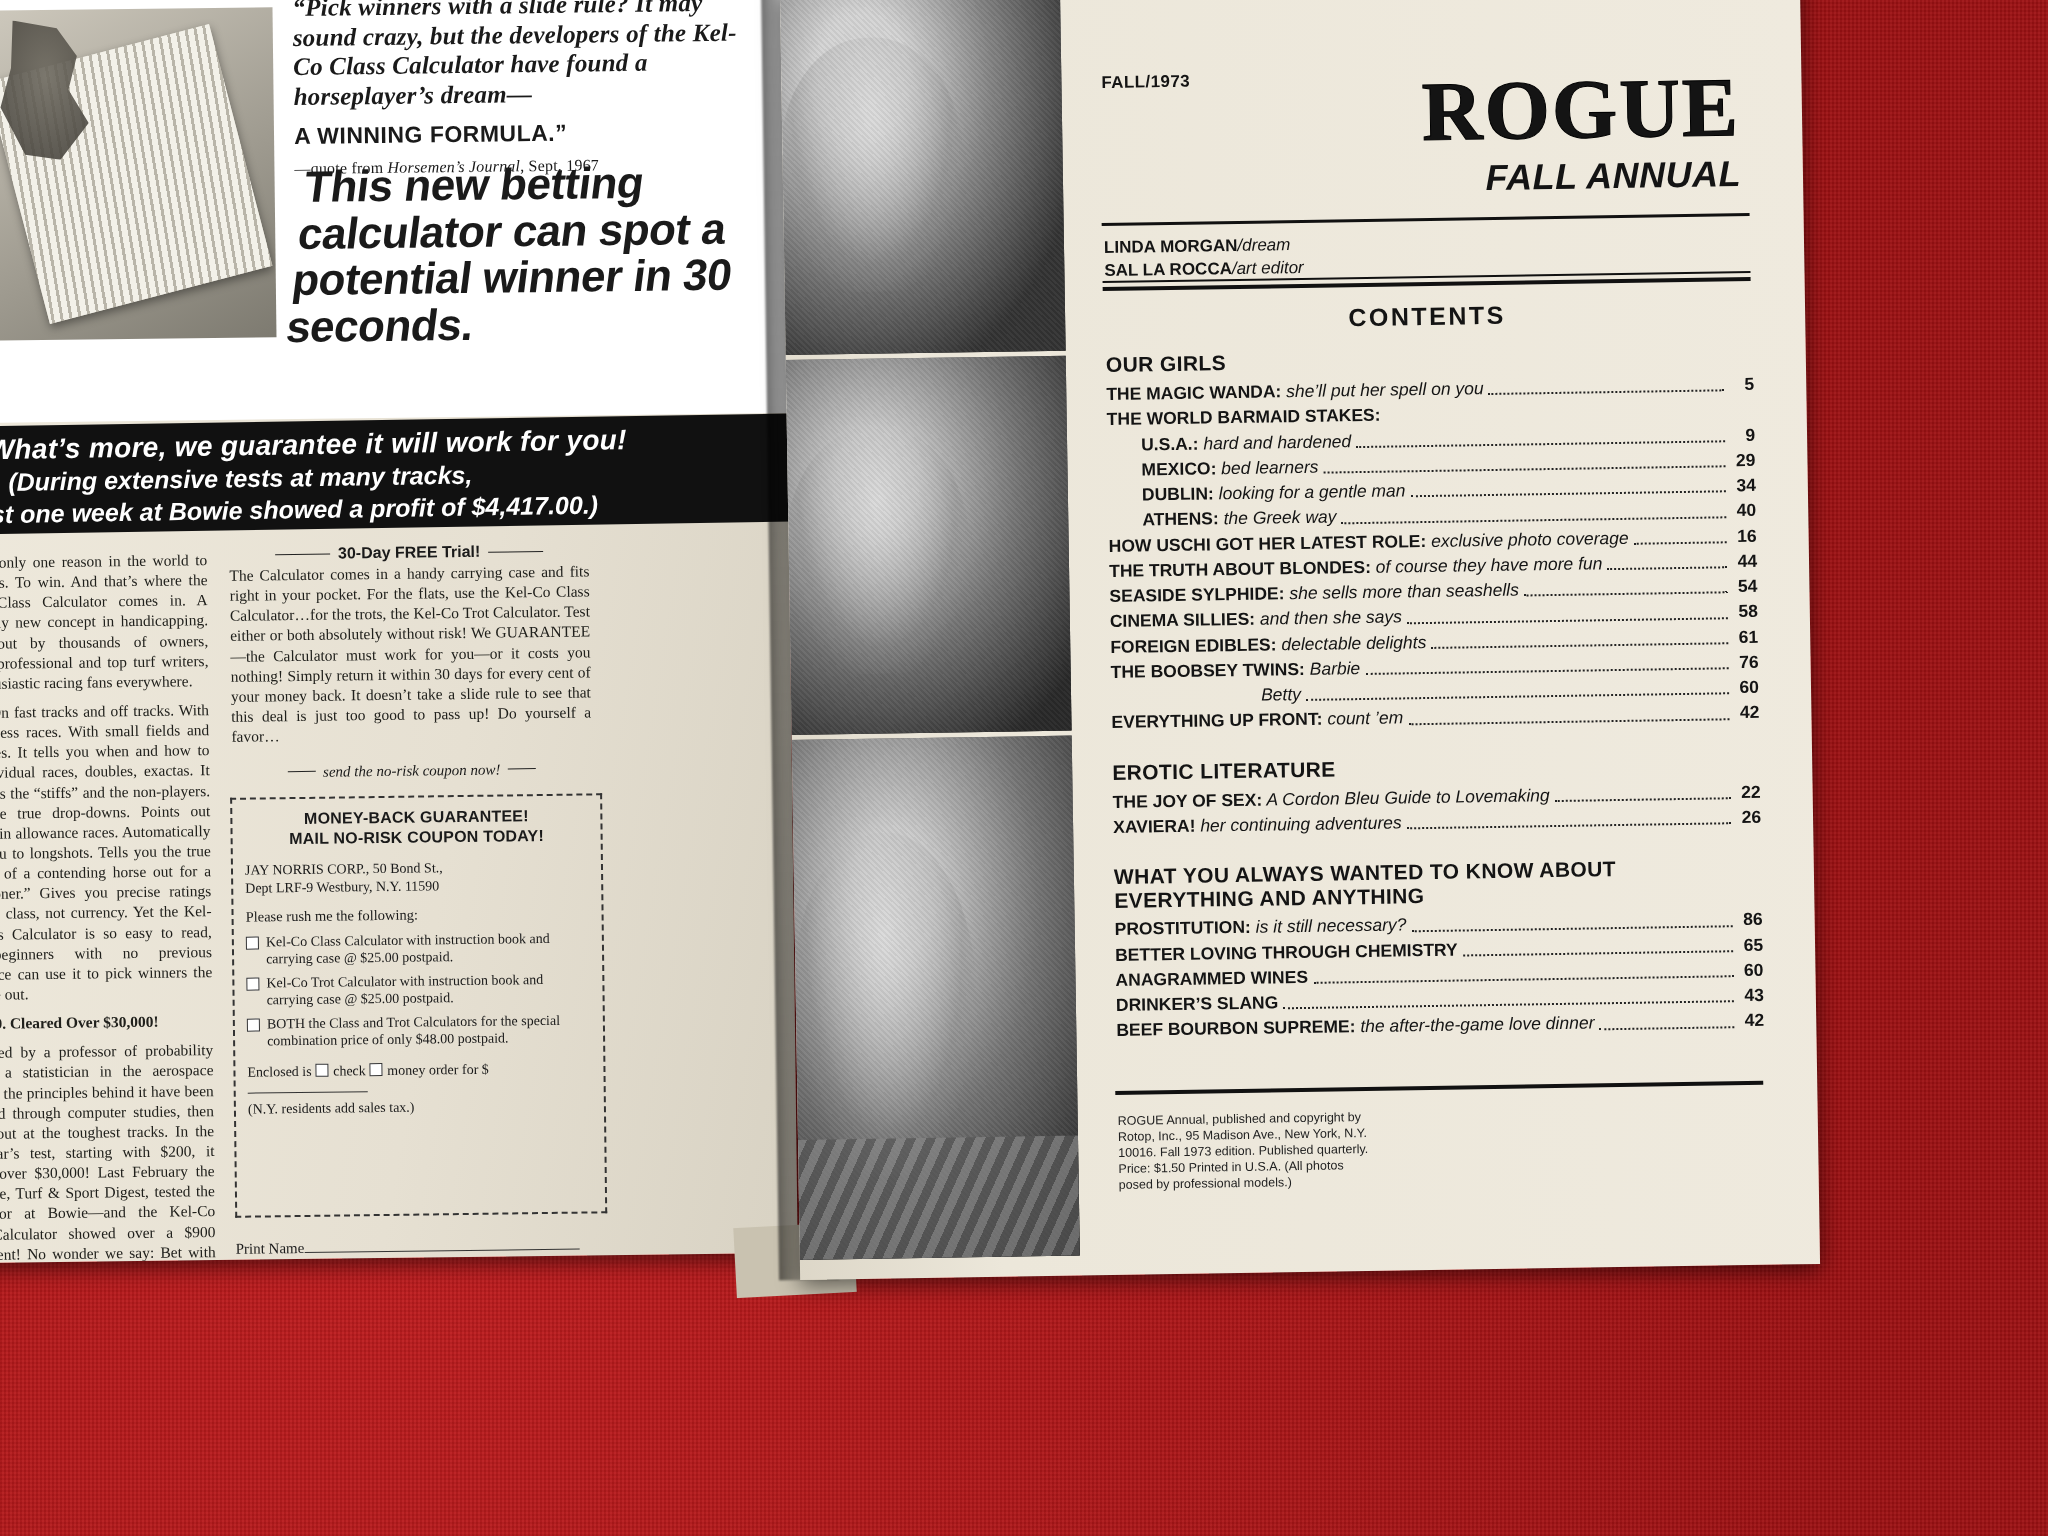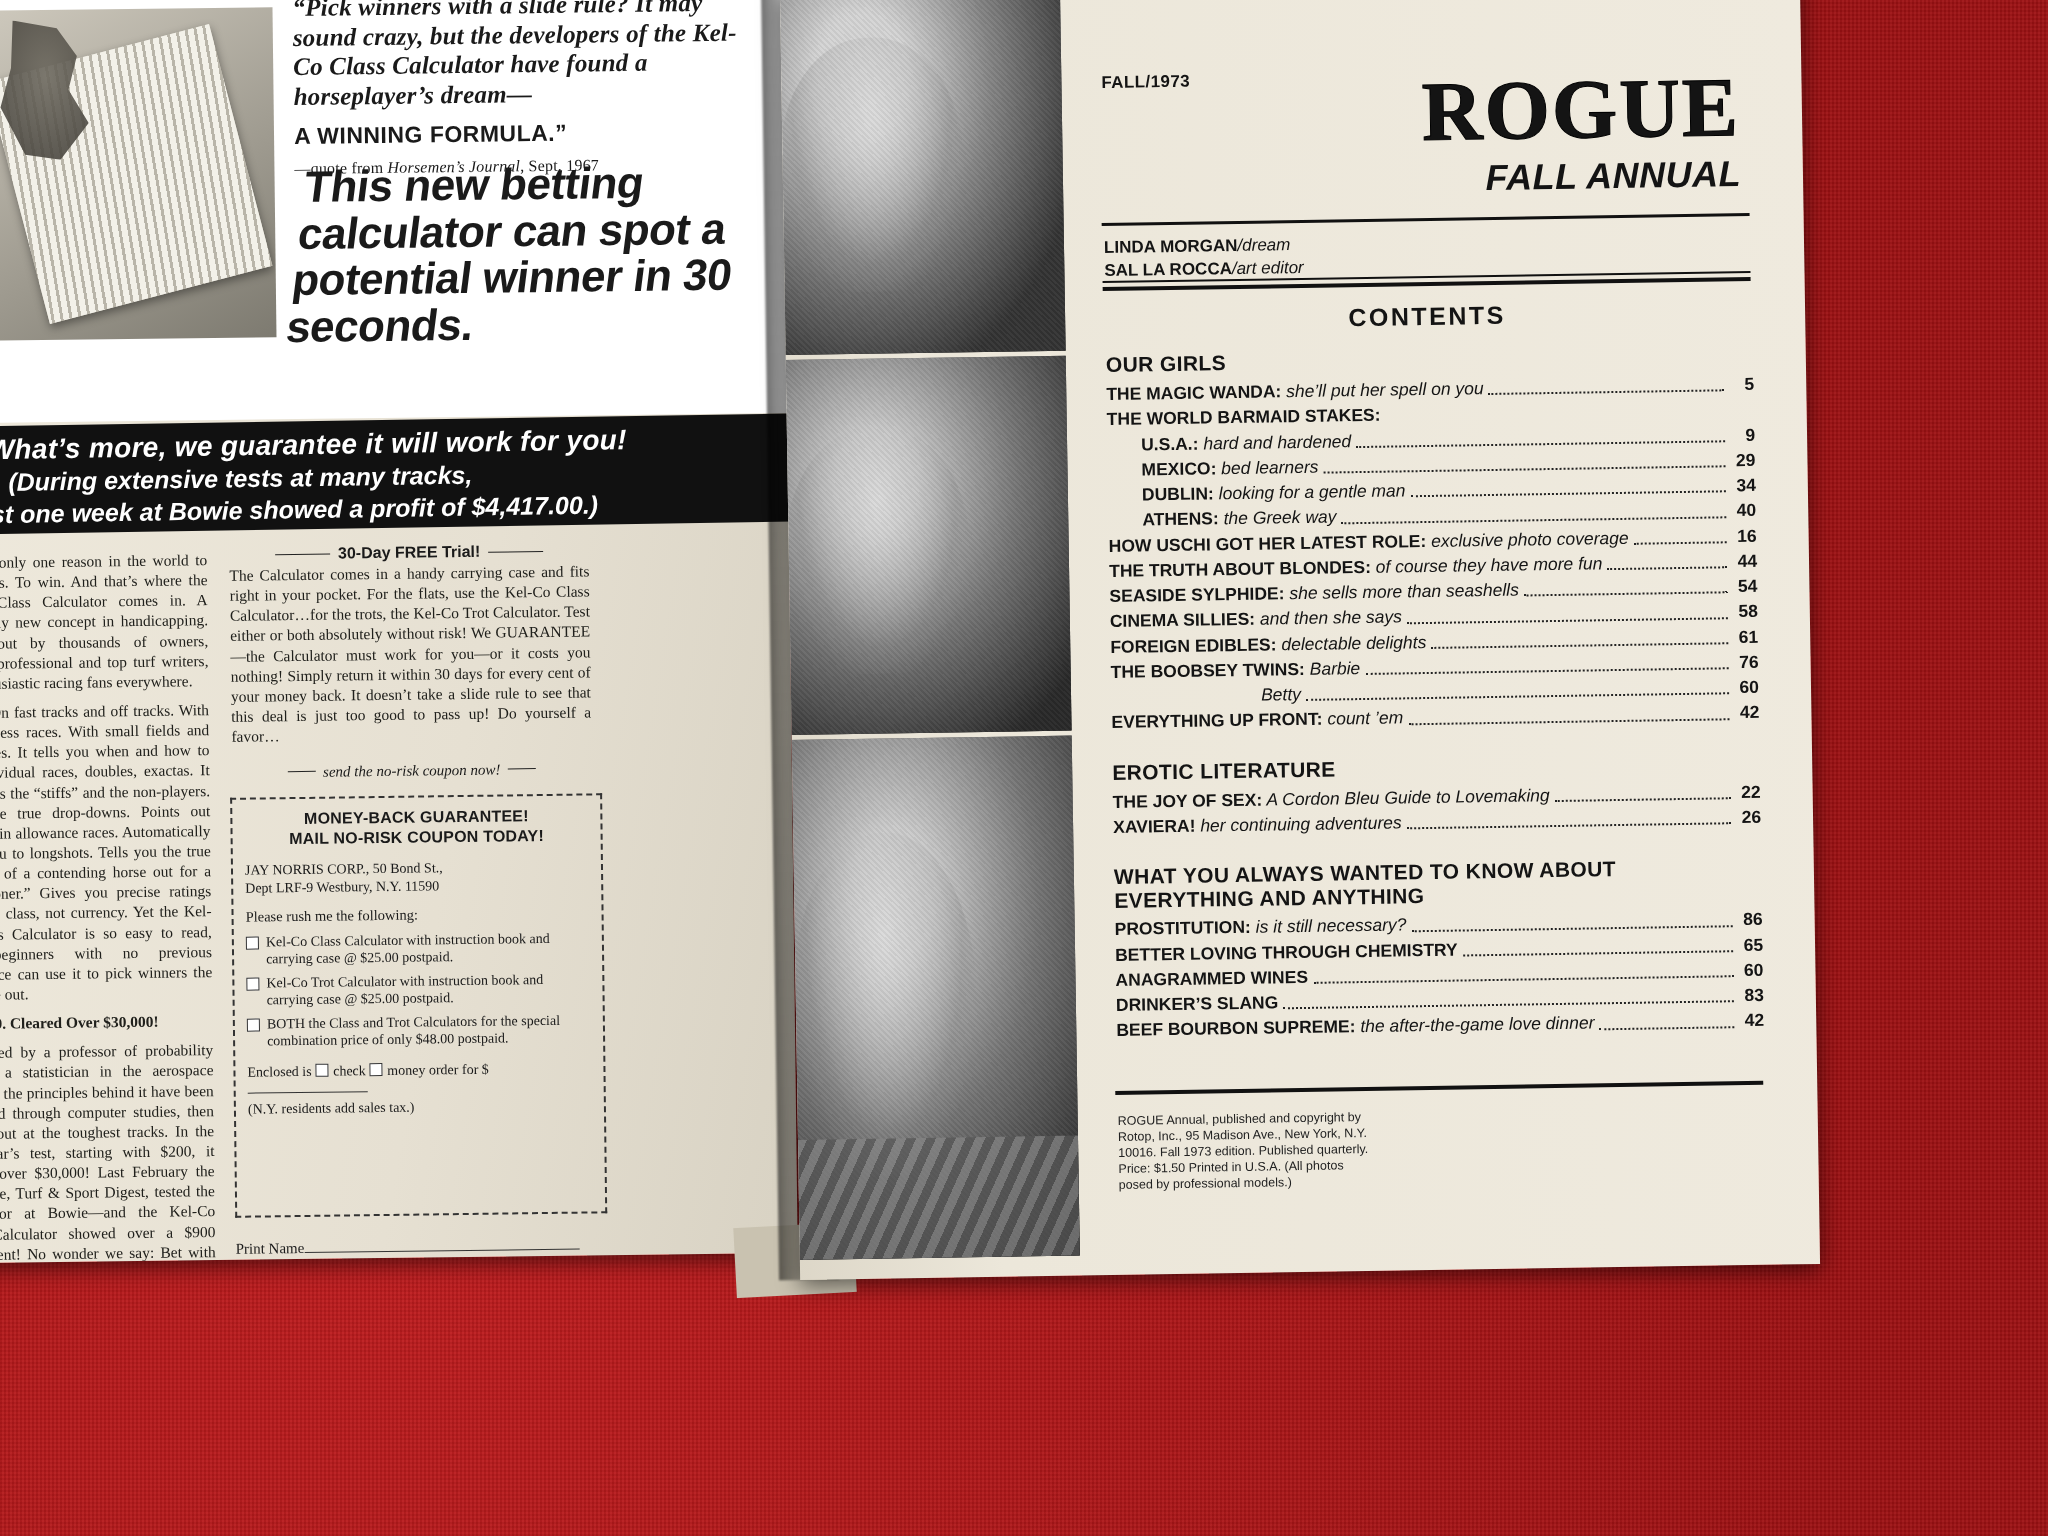--- a/index.html
+++ b/index.html
@@ -419,21 +419,21 @@
               <span class="pg">65</span>
             </div>
             <div class="row">
               <span class="t"><b>ANAGRAMMED WINES</b></span>
               <span class="dots"></span>
               <span class="pg">60</span>
             </div>
             <div class="row">
               <span class="t"><b>DRINKER’S SLANG</b></span>
               <span class="dots"></span>
-              <span class="pg">83</span>
+              <span class="pg">43</span>
             </div>
             <div class="row">
               <span class="t"><b>BEEF BOURBON SUPREME:</b><i> the after-the-game love dinner</i></span>
               <span class="dots"></span>
               <span class="pg">42</span>
             </div>
           </div>
 
         <div class="rule r4"></div>
         <div class="colophon">ROGUE Annual, published and copyright by Rotop, Inc., 95 Madison Ave., New York, N.Y. 10016. Fall 1973 edition. Published quarterly. Price: $1.50 Printed in U.S.A. (All photos posed by professional models.)</div>

